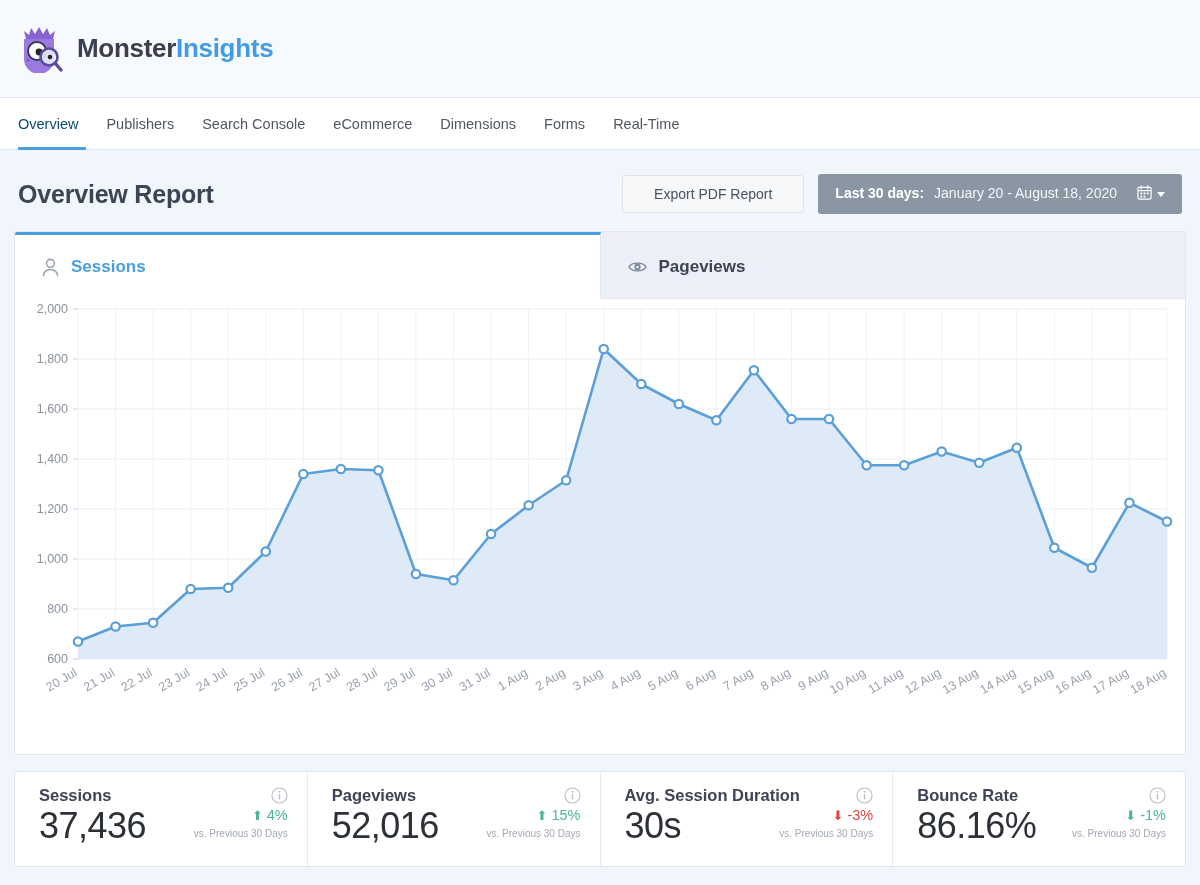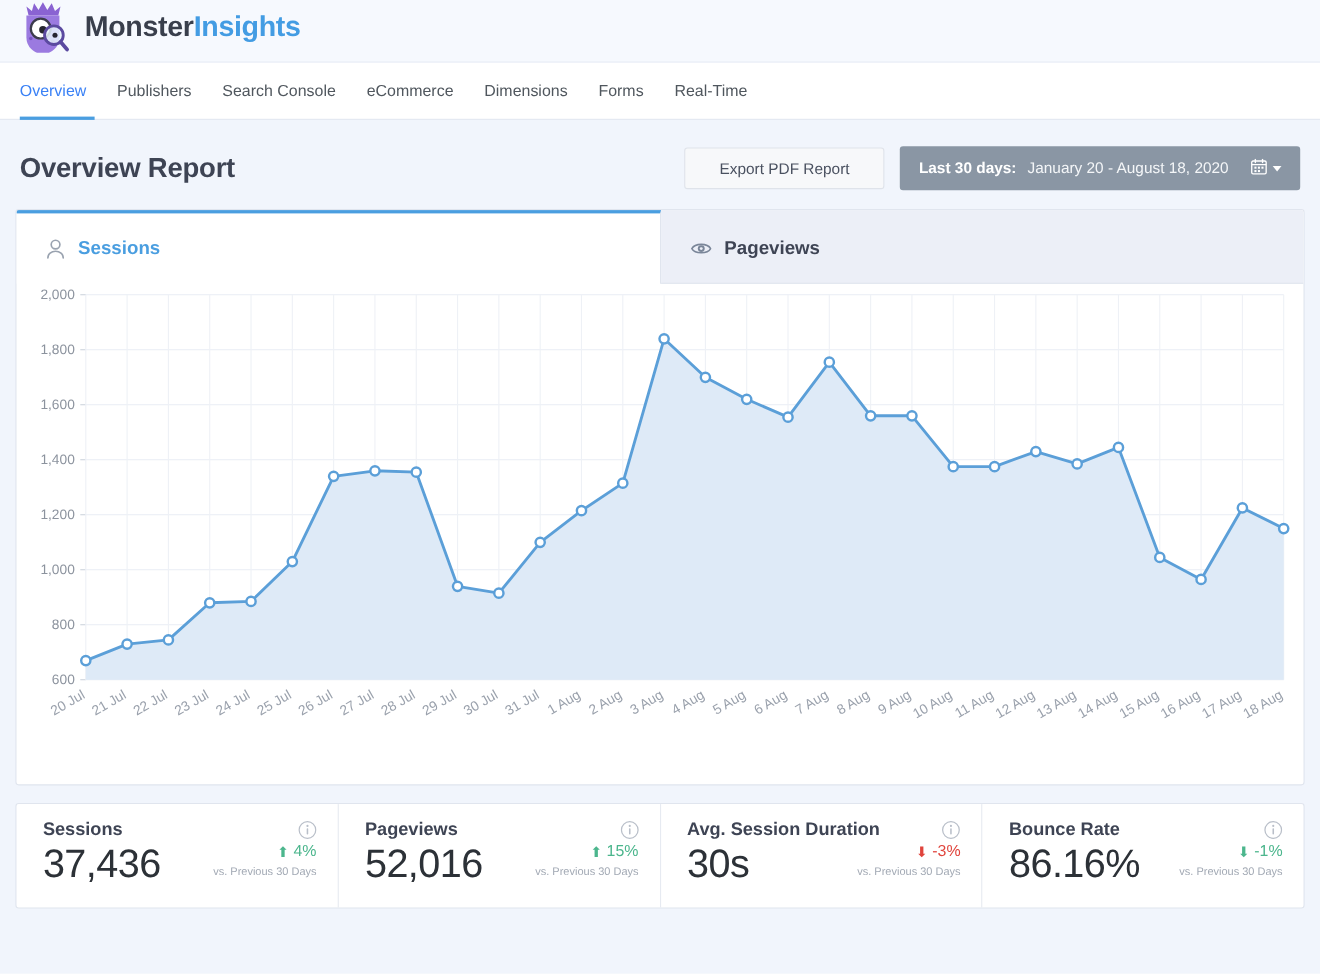--- a/index.html
+++ b/index.html
@@ -7,25 +7,25 @@
     margin: 0; padding: 0;
     width: 1200px; height: 885px;
     font-family: "Liberation Sans", sans-serif;
     background: #f1f5fc;
     color: #3c434a;
     overflow: hidden;
   }
 
   
   .header {
-    height: 57px;
+    height: 98px;
     background: #f6f9fe;
     border-bottom: 1px solid #e3e8f2;
     display: flex;
-    align-items: flex-start;
+    align-items: center;
     padding: 0 0 0 18px;
   }
   .logo-wrap { display: flex; align-items: center; gap: 13px; }
   .logo-mark { width: 46px; height: 48px; flex: 0 0 46px; }
   .logo-text {
     font-size: 26px; font-weight: bold; letter-spacing: -0.3px;
     white-space: nowrap;
   }
   .logo-text .m { color: #393f4c; }
   .logo-text .i { color: #439ce3; }
@@ -43,21 +43,21 @@
   .nav-item {
     display: flex; align-items: center;
     padding: 0 14px;
     font-size: 14.5px;
     color: #50575e;
     cursor: pointer;
     position: relative;
     white-space: nowrap;
   }
   .nav-item:first-child { padding-left: 2px; }
-  .nav-item.active { color: #3b82f6; }
+  .nav-item.active { color: #0c4a6e; }
   .nav-item.active::after {
     content: "";
     position: absolute; left: 2px; right: 6px; bottom: -1px;
     height: 3px; background: #4a9ee0;
   }
 
   
   .title-row {
     display: flex; align-items: center;
     padding: 24px 18px 17px 18px;

